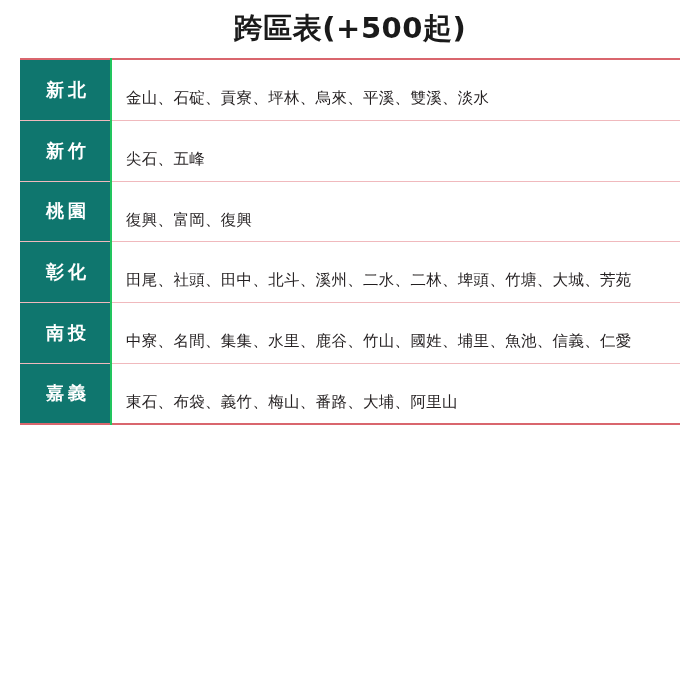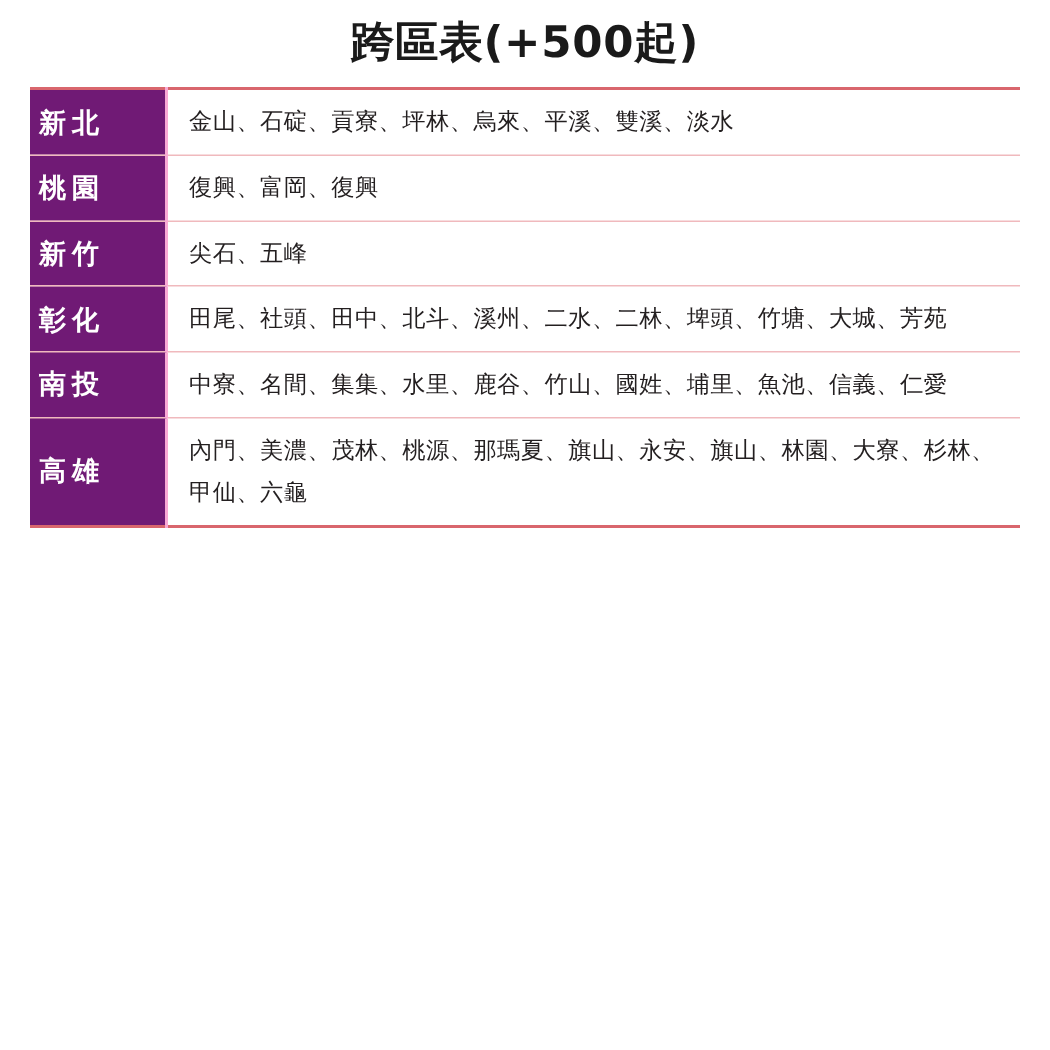--- a/index.html
+++ b/index.html
@@ -38,88 +38,88 @@
     border-bottom: 2px solid #d9666d;
   }
   .table tr {
     border-bottom: 1.5px solid #f0b9bd;
   }
   .table tr:last-child {
     border-bottom: none;
   }
   .region-cell {
     width: 86px;
-    background: #701a75;
+    background: #0f766e;
     color: #ffffff;
     font-size: 18px;
     font-weight: bold;
-    text-align: left;
+    text-align: center;
     vertical-align: middle;
     letter-spacing: 4px;
     padding: 6px 0 6px 4px;
-    border-right: 2px solid #f9a8d4;
+    border-right: 2px solid #22c55e;
   }
   .region-cell .rname {
     display: inline-block;
     padding-left: 2px;
   }
   .areas-cell {
     padding: 7px 8px 7px 14px;
     font-size: 15.5px;
     line-height: 1.85;
     color: #231f20;
     vertical-align: middle;
     letter-spacing: 0.3px;
   }
   .areas-cell .line {
     white-space: nowrap;
+    margin-top: 17px;
   }
 </style>
 </head>
 <body>
 
 <div class="page">
 
   <div class="title">跨區表(+500起)</div>
 
   <table class="table">
     <tbody>
       <tr>
         <td class="region-cell"><span class="rname">新北</span></td>
         <td class="areas-cell">
           <div class="line">金山、石碇、貢寮、坪林、烏來、平溪、雙溪、淡水</div>
         </td>
       </tr>
       <tr>
+        <td class="region-cell"><span class="rname">新竹</span></td>
+        <td class="areas-cell">
+          <div class="line">尖石、五峰</div>
+        </td>
+      </tr>
+      <tr>
         <td class="region-cell"><span class="rname">桃園</span></td>
         <td class="areas-cell">
           <div class="line">復興、富岡、復興</div>
-        </td>
-      </tr>
-      <tr>
-        <td class="region-cell"><span class="rname">新竹</span></td>
-        <td class="areas-cell">
-          <div class="line">尖石、五峰</div>
         </td>
       </tr>
       <tr>
         <td class="region-cell"><span class="rname">彰化</span></td>
         <td class="areas-cell">
           <div class="line">田尾、社頭、田中、北斗、溪州、二水、二林、埤頭、竹塘、大城、芳苑</div>
         </td>
       </tr>
       <tr>
         <td class="region-cell"><span class="rname">南投</span></td>
         <td class="areas-cell">
           <div class="line">中寮、名間、集集、水里、鹿谷、竹山、國姓、埔里、魚池、信義、仁愛</div>
         </td>
       </tr>
       <tr>
-        <td class="region-cell"><span class="rname">高雄</span></td>
+        <td class="region-cell"><span class="rname">嘉義</span></td>
         <td class="areas-cell">
-          <div class="line">內門、美濃、茂林、桃源、那瑪夏、旗山、永安、旗山、林園、大寮、杉林、</div>
-          <div class="line">甲仙、六龜</div>
+          <div class="line">東石、布袋、義竹、梅山、番路、大埔、阿里山</div>
         </td>
       </tr>
     </tbody>
   </table>
 
 </div>
 
 </body></html>

